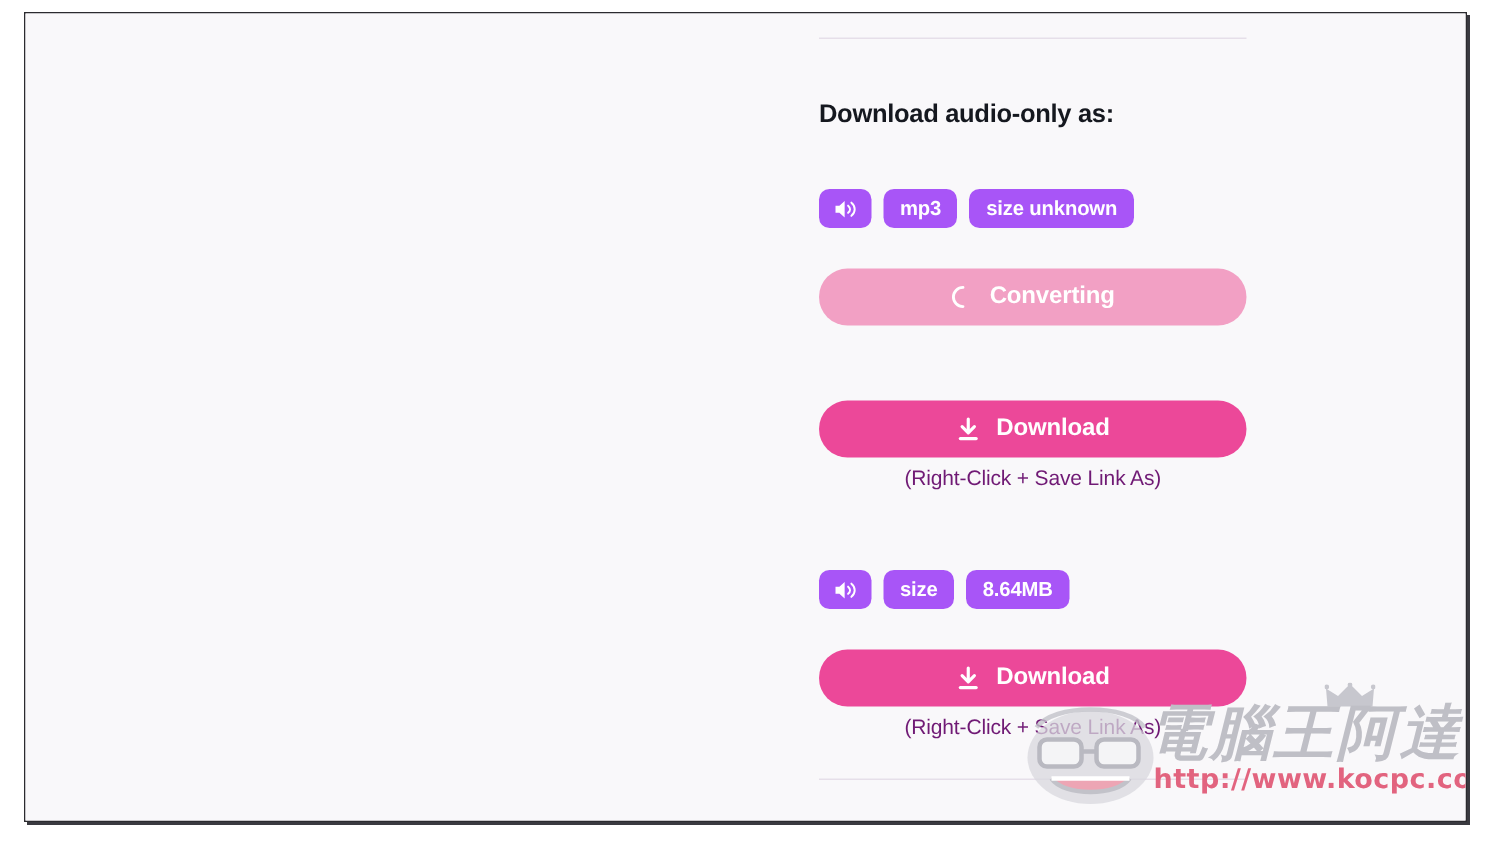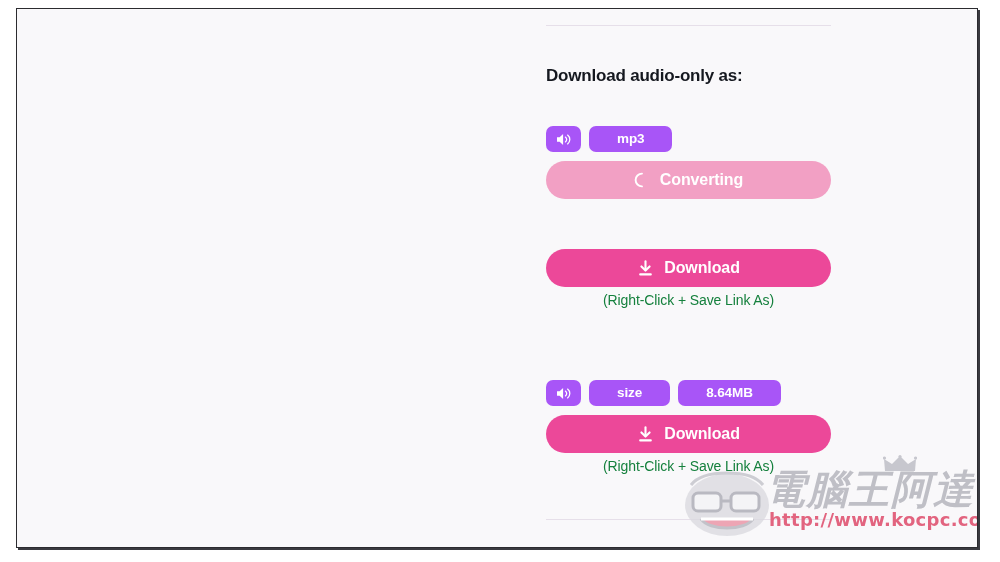--- a/index.html
+++ b/index.html
@@ -75,33 +75,33 @@
   }
   .badge {
     background: #a855f7;
     color: #ffffff;
     border-radius: 7px;
     height: 26px;
     box-sizing: border-box;
     display: flex;
     align-items: center;
     justify-content: center;
-    padding: 0 28px;
+    padding: 0 11px;
     font-size: 13.5px;
     font-weight: bold;
     letter-spacing: -0.1px;
     white-space: nowrap;
     line-height: 1;
   }
   .badge.icon-badge { padding: 0 9px; }
   .badge.icon-badge svg { display: block; }
 
   
   .action-btn {
-    margin-top: 9px;
+    margin-top: 27px;
     width: 285px;
     height: 38px;
     border-radius: 19px;
     border: none;
     display: flex;
     align-items: center;
     justify-content: center;
     gap: 10px;
     font-size: 16px;
     font-weight: bold;
@@ -113,21 +113,21 @@
   }
   .action-btn.download { background: #ec4899; cursor: pointer; }
   .action-btn.converting { background: #f2a0c4; cursor: default; }
   .action-btn svg { display: block; }
 
   .hint {
     margin-top: 5px;
     width: 285px;
     text-align: center;
     font-size: 14px;
-    color: #15803d;
+    color: #701a75;
     letter-spacing: -0.1px;
     white-space: nowrap;
   }
 
   
   .spinner-arc { width: 16px; height: 16px; }
 
   
   .watermark {
     position: absolute;
@@ -196,20 +196,21 @@
         <div class="badge icon-badge">
           <span>
             <svg width="17" height="15" viewBox="0 0 17 15" fill="none" aria-hidden="true">
               <path d="M2 5.2h2.6L8.1 2v11L4.6 9.8H2z" fill="#ffffff"></path>
               <path d="M10.4 5.1c.8.7 1.3 1.5 1.3 2.4s-.5 1.7-1.3 2.4" stroke="#ffffff" stroke-width="1.3" stroke-linecap="round" fill="none"></path>
               <path d="M12.6 3.1c1.4 1.1 2.2 2.6 2.2 4.4s-.8 3.3-2.2 4.4" stroke="#ffffff" stroke-width="1.3" stroke-linecap="round" fill="none"></path>
             </svg>
           </span>
         </div>
         <div class="badge">mp3</div>
+        <div class="badge">size unknown</div>
       </div>
 
       <div class="action-btn converting">
         <span class="spinner-arc">
           <svg width="16" height="16" viewBox="0 0 16 16" fill="none" aria-hidden="true">
             <path d="M8 1.6a6.4 6.4 0 0 0 0 12.8" stroke="#ffffff" stroke-width="1.9" stroke-linecap="round" fill="none"></path>
           </svg>
         </span>
         <span>Converting</span>
       </div>

